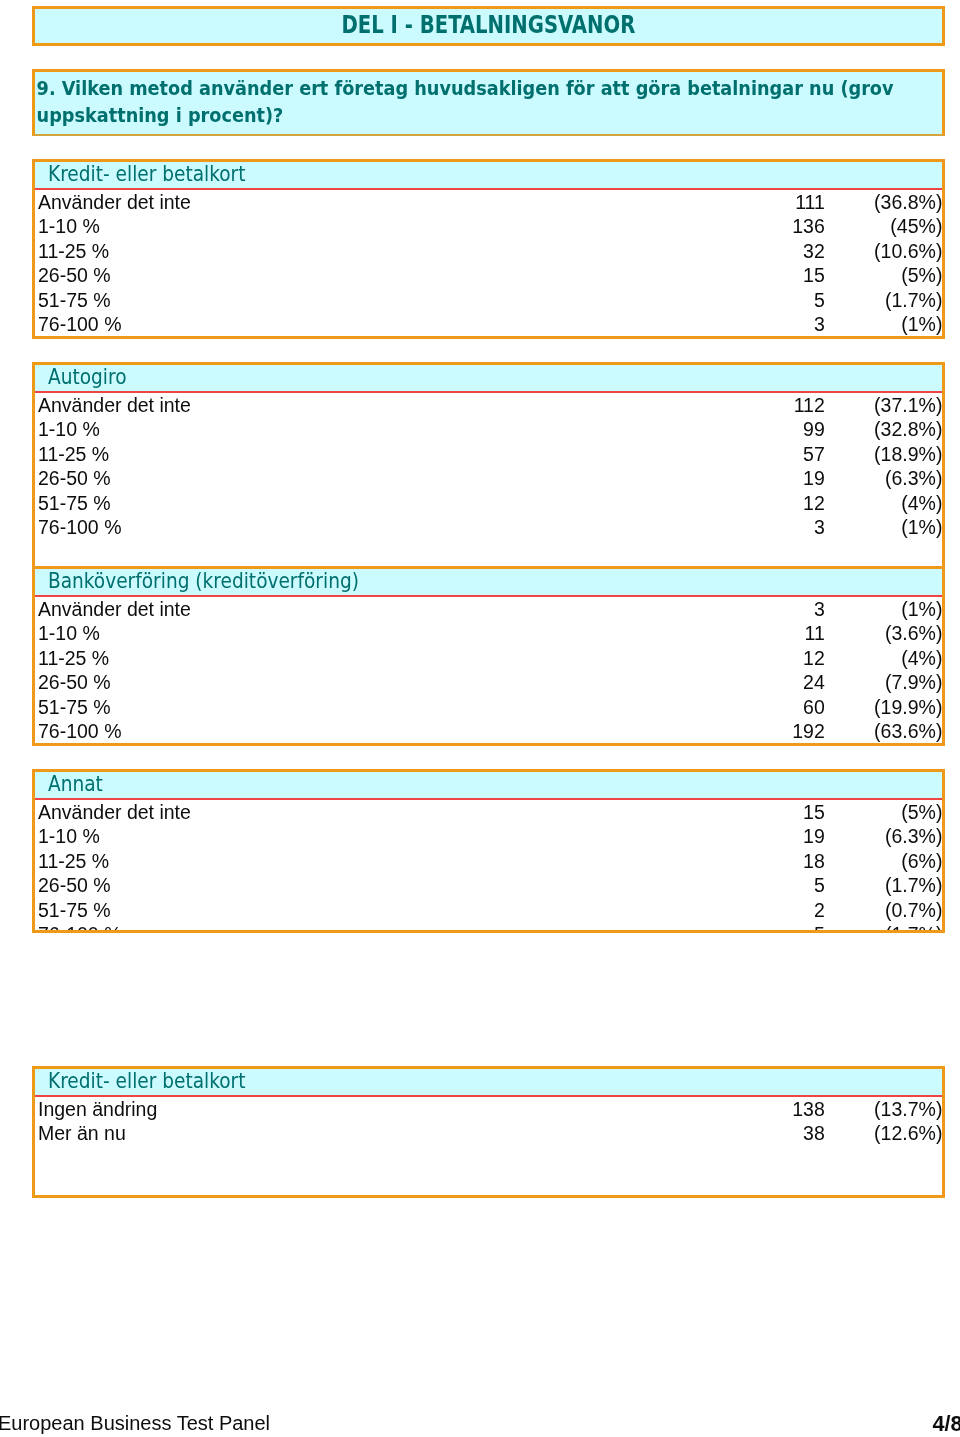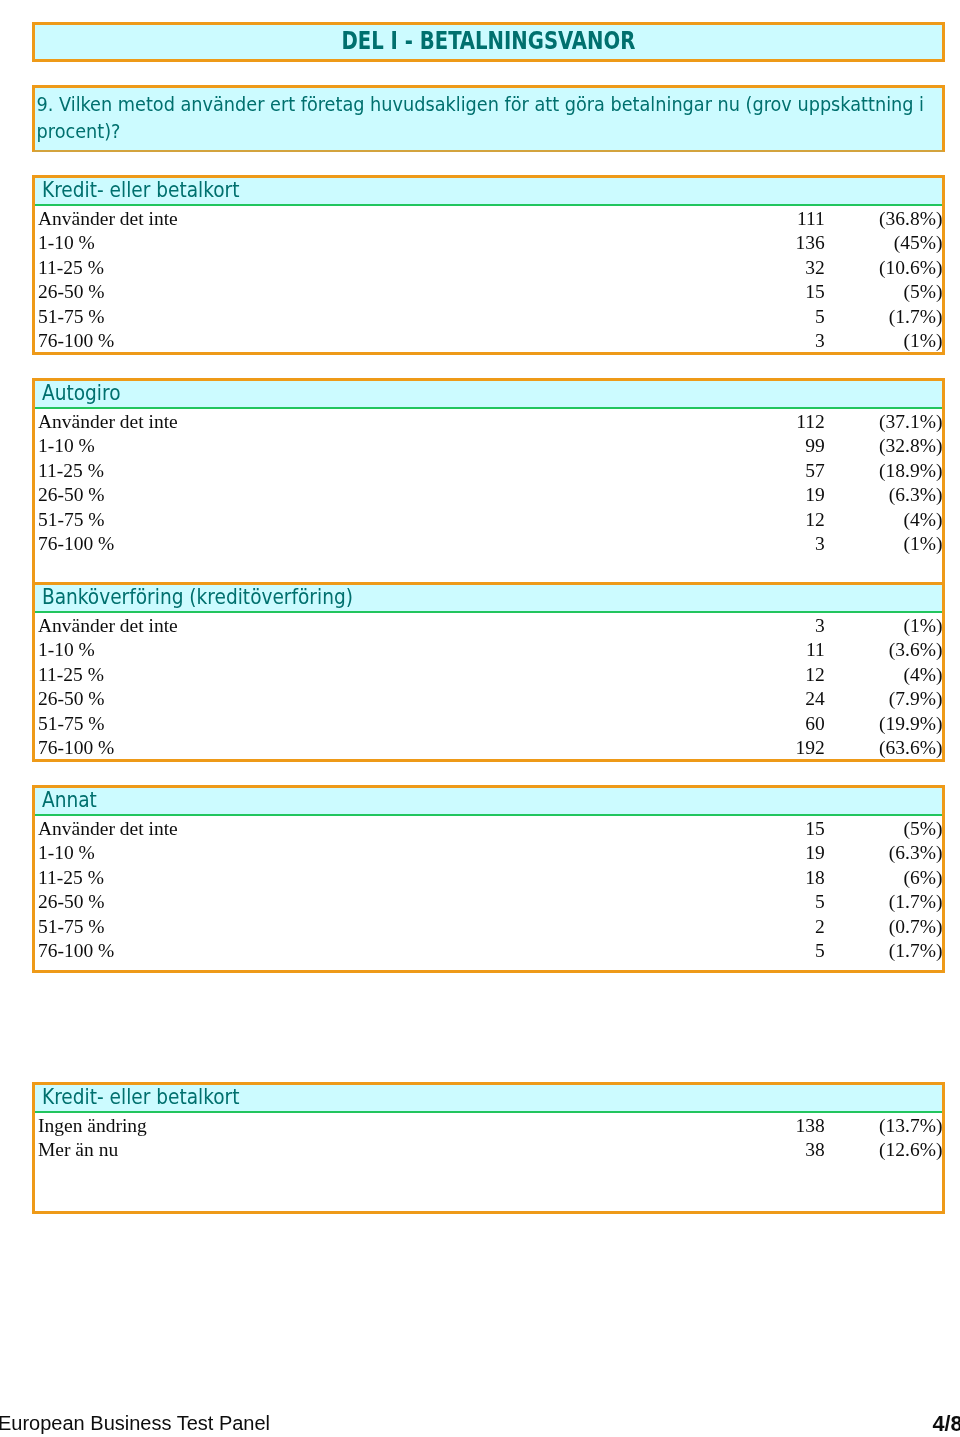--- a/index.html
+++ b/index.html
@@ -12,21 +12,20 @@
   }
   .page { position:absolute; left:0; top:0; width:960px; height:1437px; }
 
   
   .frame {
     position:absolute;
     left:32px; width:913px;
     border:3px solid #ee9a18;
     background:#ccfbff;
     box-sizing:border-box;
-    margin-top:16px;
   }
 
   
   .title-box { top:6px; height:40px; }
   .title-inner {
     position:absolute; left:0; right:0; top:0; bottom:0;
     display:flex; align-items:center; justify-content:center;
   }
   .title-text {
     font-family:"DejaVu Sans Condensed", "DejaVu Sans", sans-serif;
@@ -41,49 +40,50 @@
   
   .q-box { padding:0px 4px 0px 1.6px; }
   .q-text {
     font-family:"DejaVu Sans Condensed", "DejaVu Sans", sans-serif;
     font-size:19.66px;
     color:#00706e;
     line-height:27px;
     letter-spacing:0px;
     position:relative;
     top:3.3px;
+    font-weight:bold;
   }
   .q-box.q2 .q-text { word-spacing:0.42px; }
   .q-box.q1 { border-bottom-width:2px; border-bottom-color:#d3a33d; }
 
   
   .tbl { background:#ffffff; overflow:hidden; }
   .tbl-head {
     background:#ccfbff;
-    border-bottom:2px solid #22c55e;
+    border-bottom:2px solid #ef4444;
     height:28px;
     box-sizing:border-box;
     font-family:"DejaVu Sans Condensed", "DejaVu Sans", sans-serif;
     font-size:20.7px;
     color:#00706e;
-    padding-left:7px;
+    padding-left:13px;
     line-height:24.6px;
     white-space:nowrap;
     overflow:hidden;
   }
   .tbl-head span {
     display:inline-block;
     transform:scaleX(0.997);
     transform-origin:left center;
   }
   .rows { padding-top:1px; }
   .row {
     position:relative;
     height:24.4px;
-    font-family:Liberation Serif, serif;
+    font-family:Liberation Sans, sans-serif;
     font-size:19.5px;
     color:#0d0d0d;
     white-space:nowrap;
   }
   .row .lbl { position:absolute; left:3px;  top:0; line-height:23.5px; }
   .row .num { position:absolute; right:117.2px; top:0; line-height:23.5px;text-align:right; }
   .row .pct { position:absolute; right:-0.4px;  top:0; line-height:23.5px; }
 
   .footer {
     position:absolute;
@@ -213,21 +213,21 @@
           <span class="pct">(19.9%)</span>
         </div>
       <div class="row">
           <span class="lbl">76-100 %</span>
           <span class="num">192</span>
           <span class="pct">(63.6%)</span>
         </div>
     </div>
   </div>
 
-  <div class="frame tbl" style="top:769px;height:188px">
+  <div class="frame tbl" style="top:769px;height:164px">
     <div class="tbl-head"><span>Annat</span></div>
     <div class="rows">
       <div class="row">
           <span class="lbl">Använder det inte</span>
           <span class="num">15</span>
           <span class="pct">(5%)</span>
         </div>
       <div class="row">
           <span class="lbl">1-10 %</span>
           <span class="num">19</span>

